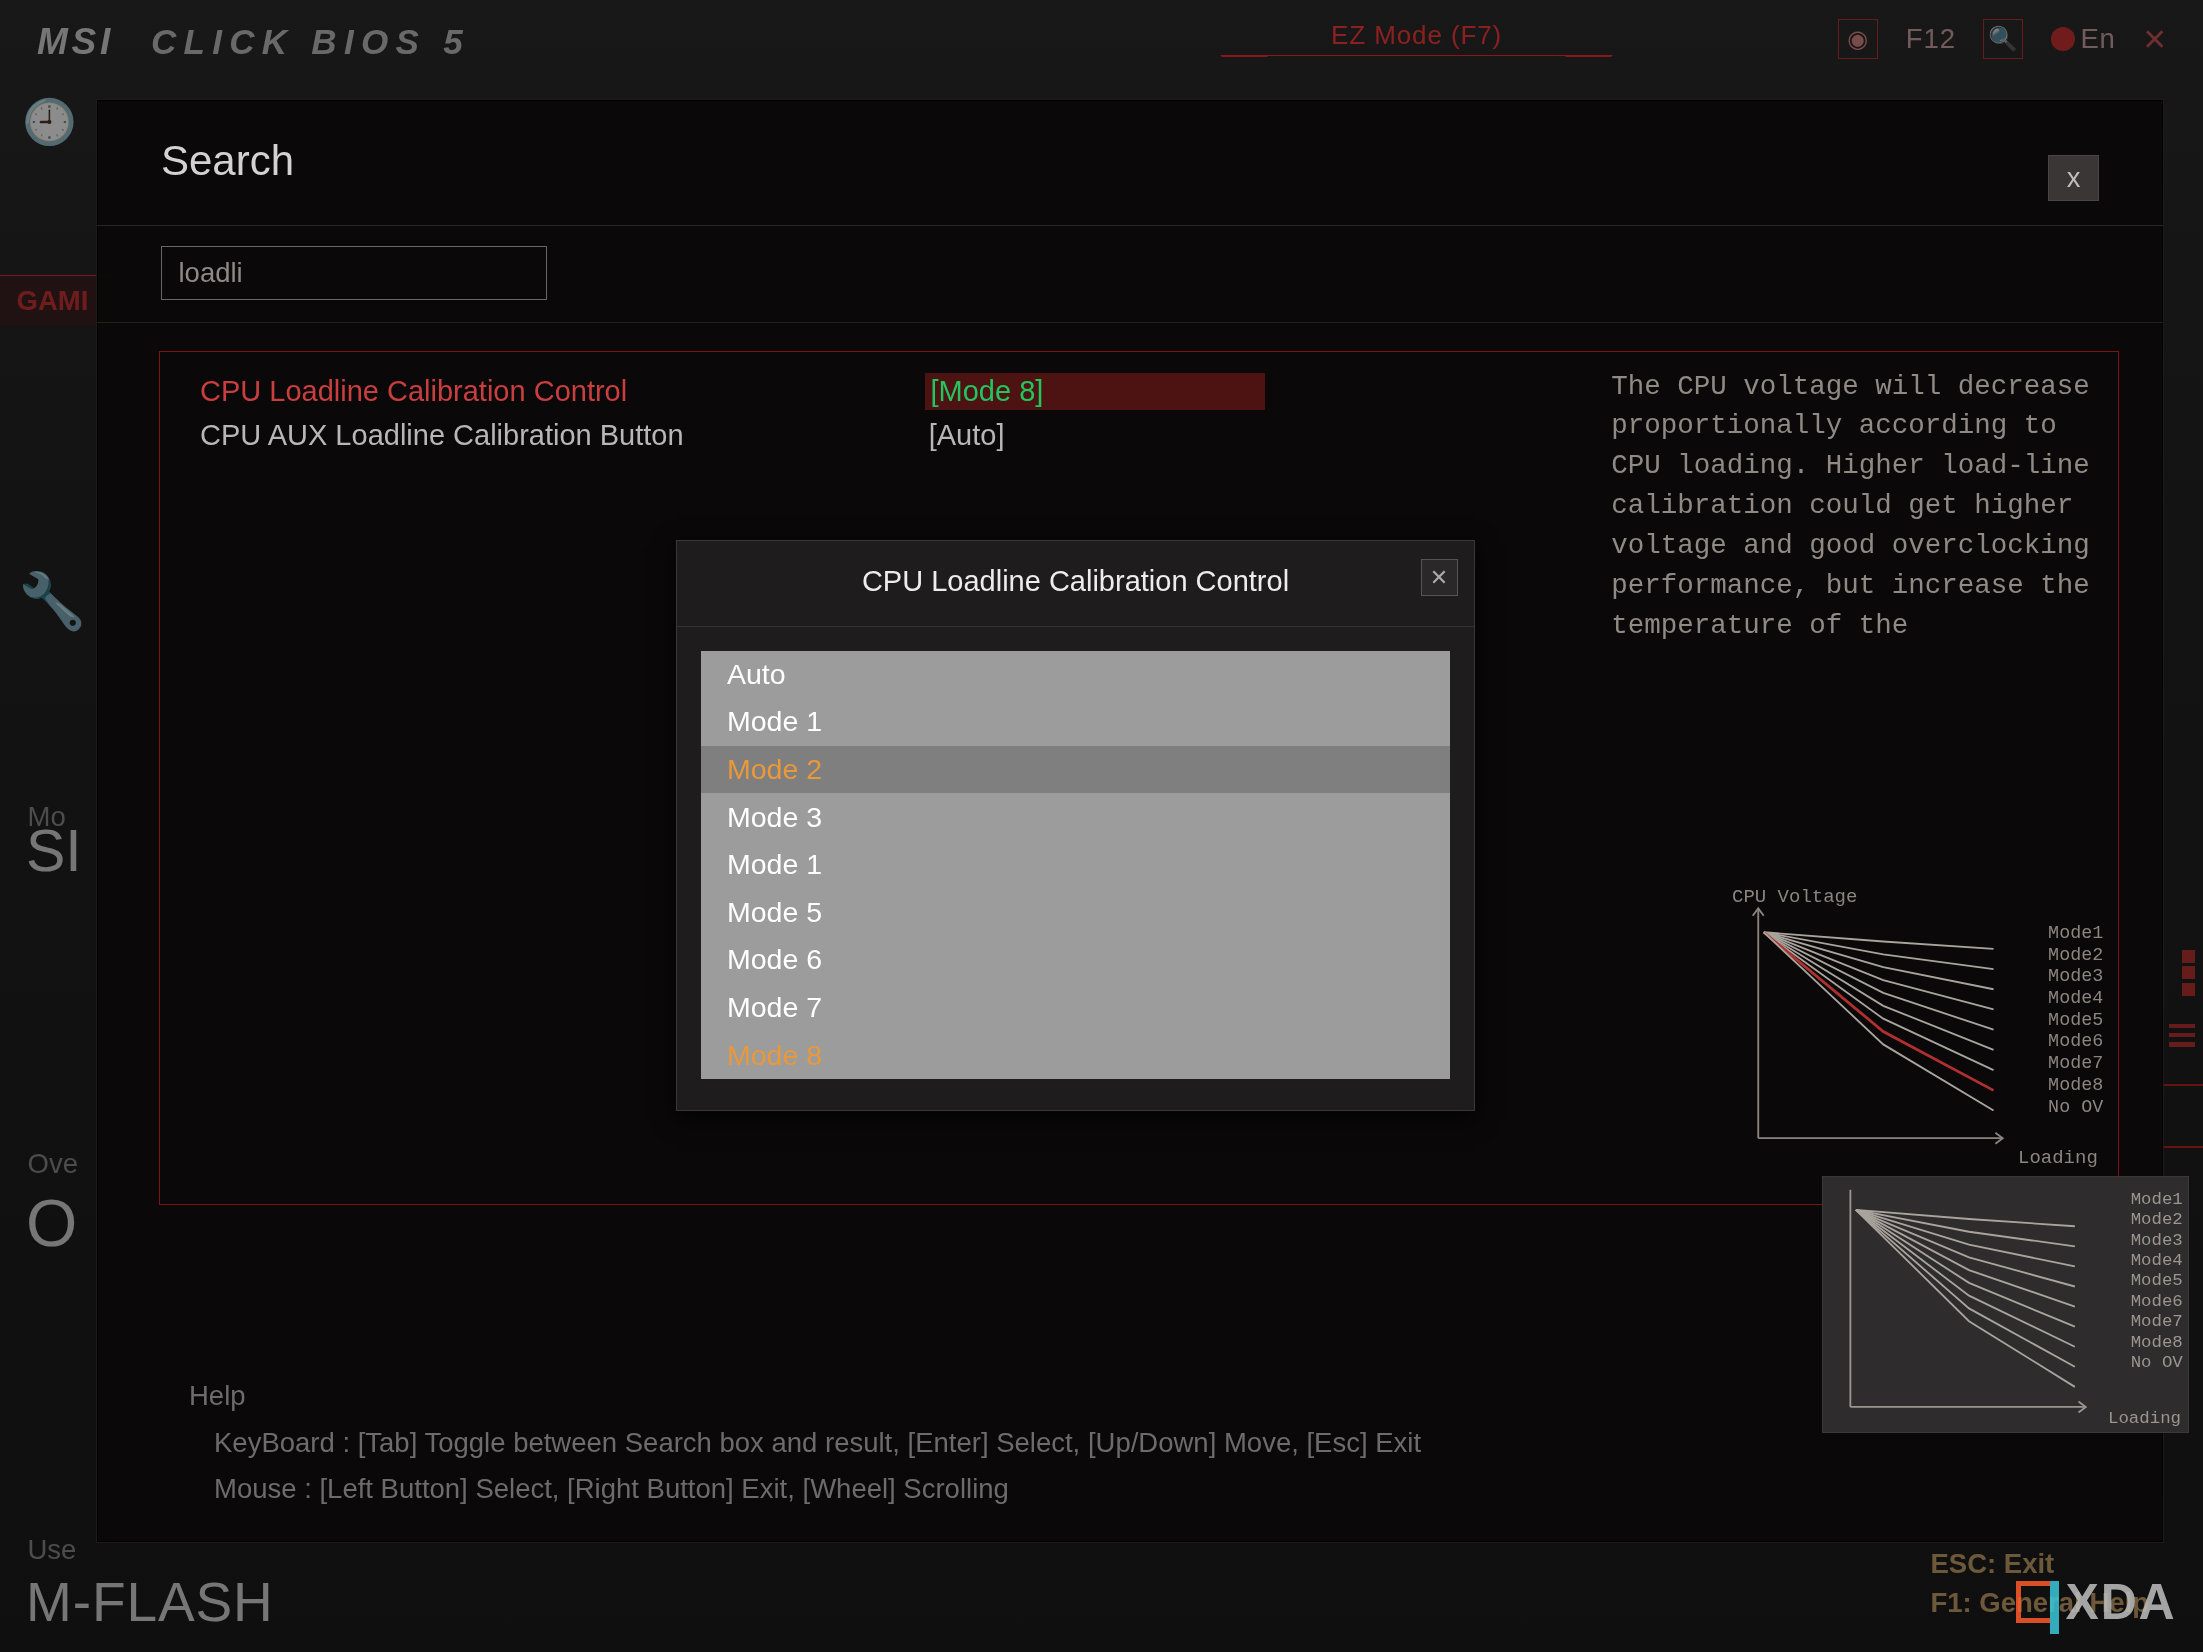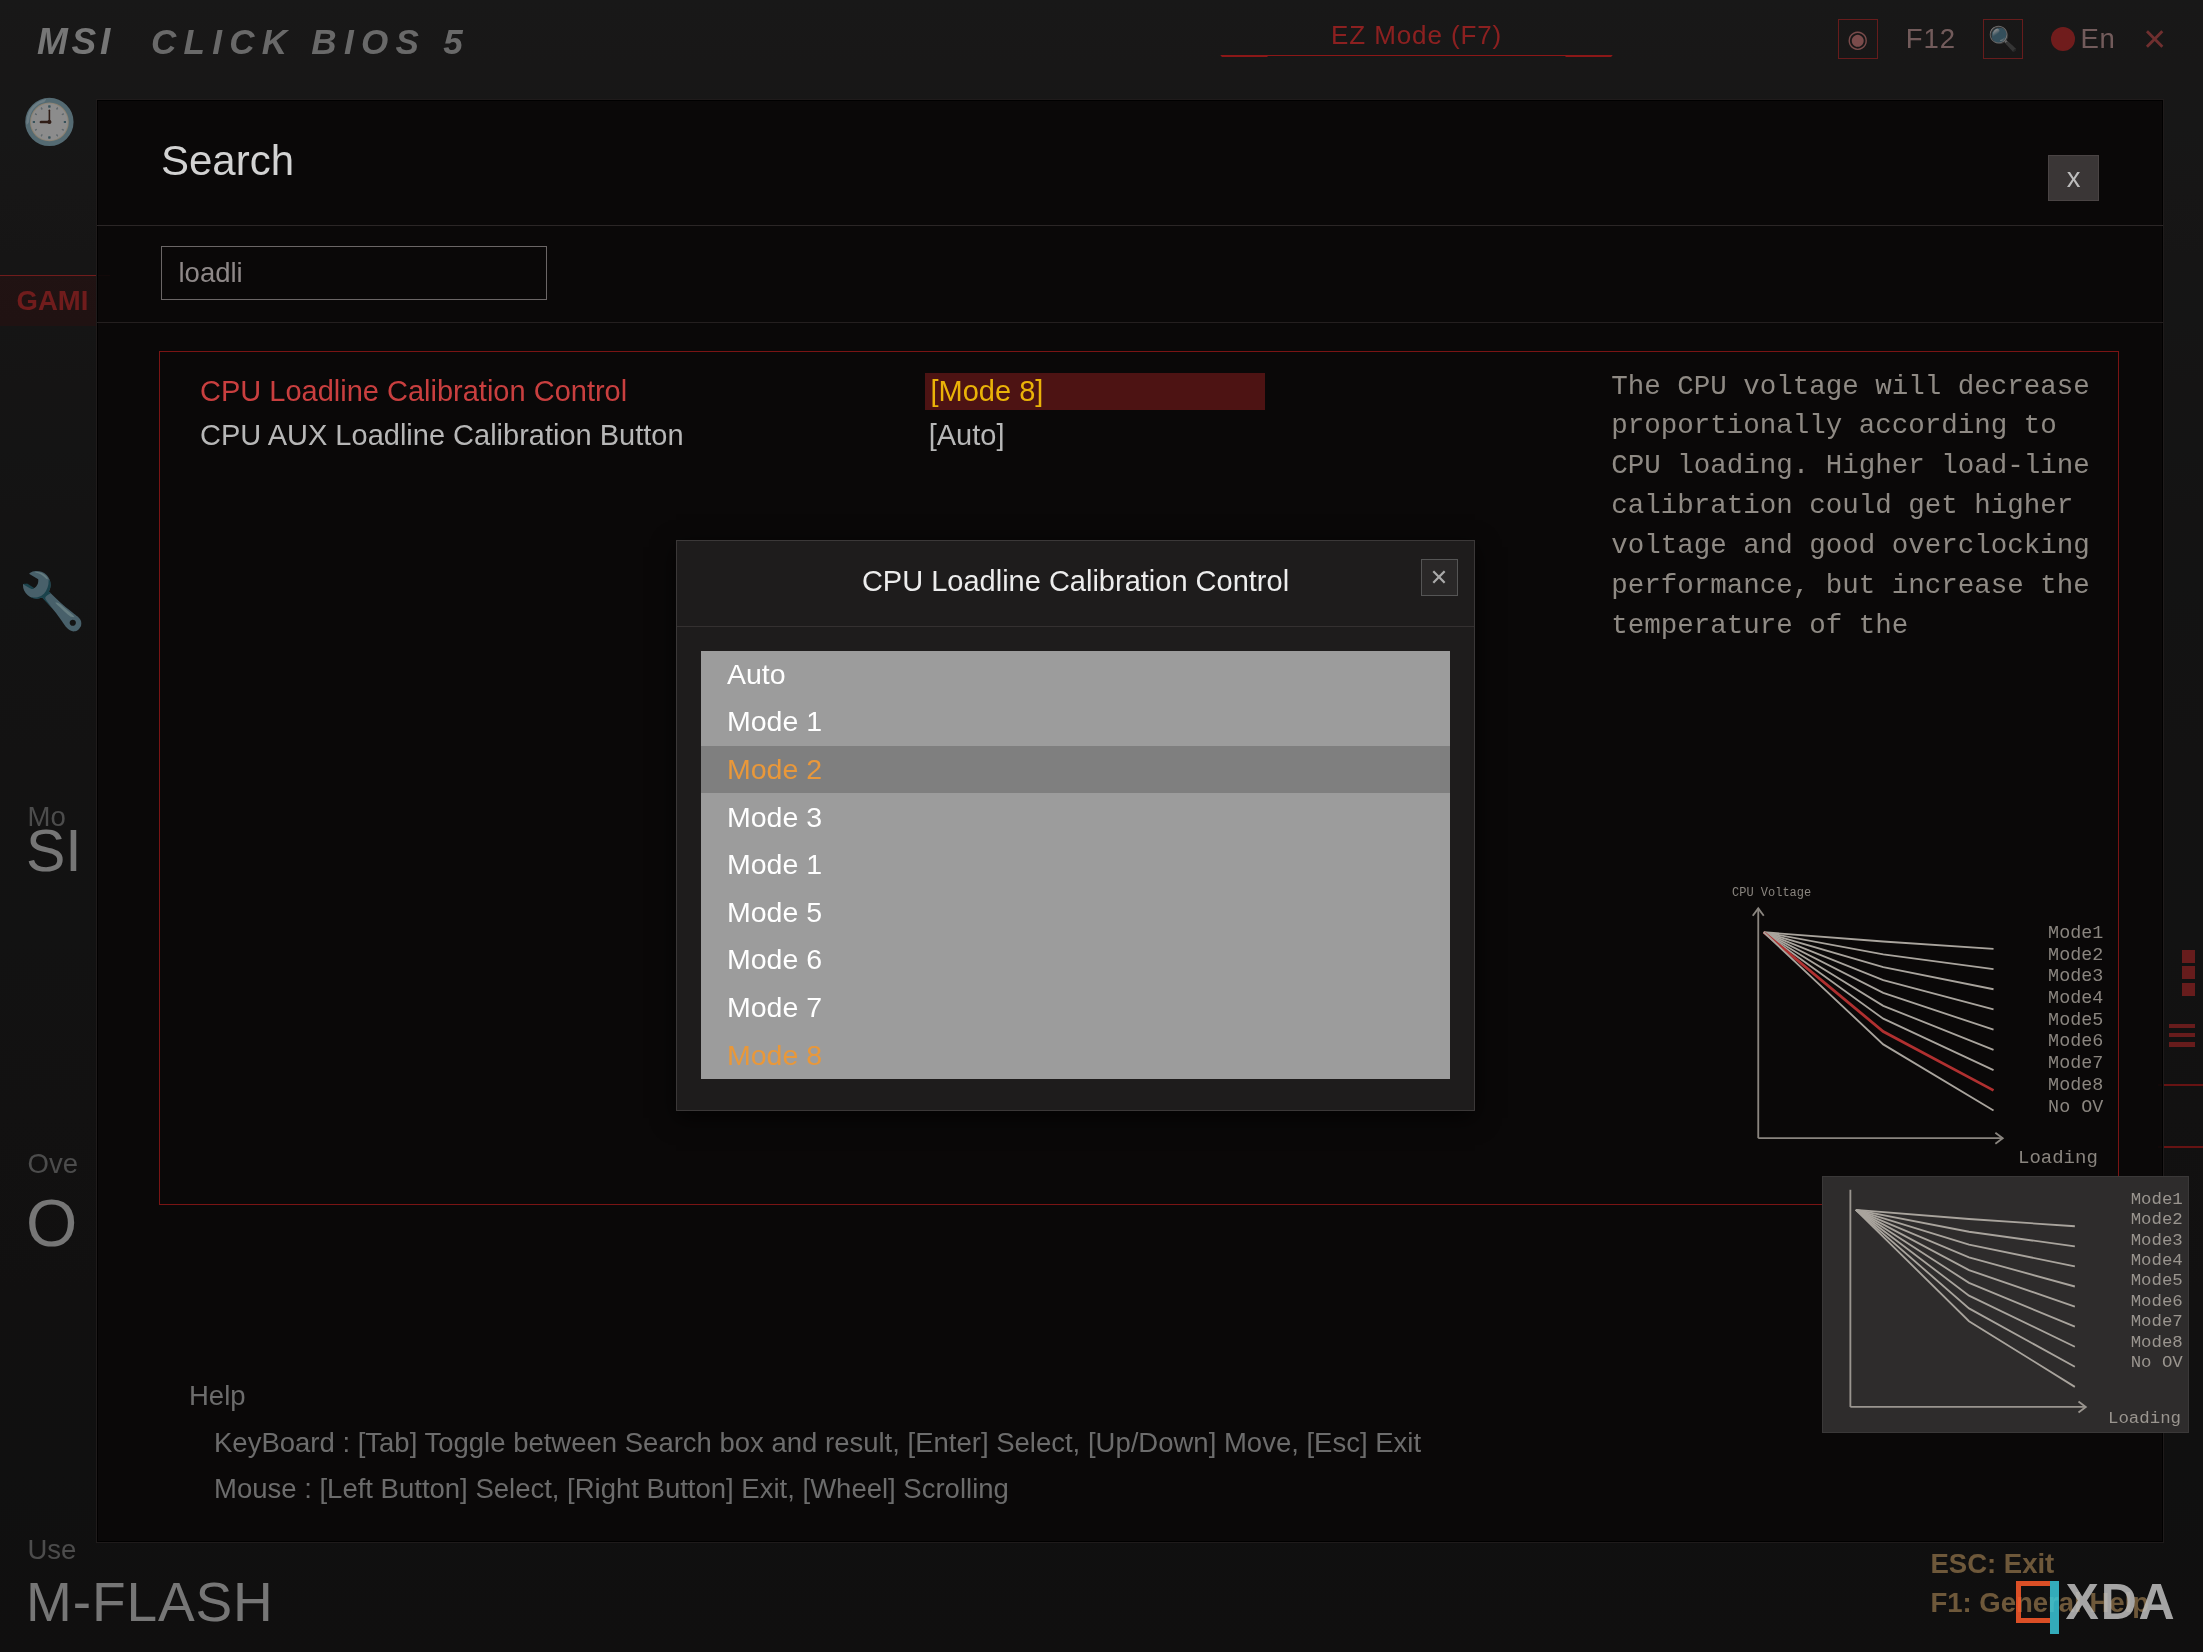--- a/index.html
+++ b/index.html
@@ -116,21 +116,21 @@
     flex: 1.55; padding: 16.5px 18.4px 16.5px 40px;
   }
   .result-row {
     display:flex; align-items:center; font-size: 29px;
     padding: 4.6px 0;
   }
   .result-row .rl-label { flex: 0 0 725px; }
   .result-row .rl-value { width: 340px; padding-left:3.7px;}
   .result-row.selected { color:#c93f3f; }
   .result-row.selected .rl-value{
-    background:#4d1313; color:#eab308; padding:1.8px 5.5px;
+    background:#4d1313; color:#22c55e; padding:1.8px 5.5px;
   }
   .result-row:not(.selected){ color:#b7b7b7; }
 
   .results-help {
     width: 514px; padding: 14.7px 18.4px 14.7px 7.3px;
     font-family: "Courier New", monospace; font-size: 27.5px; line-height: 1.45;
     color:#8f8a84;
     border-left: none;
   }
 
@@ -139,21 +139,21 @@
     color:#6c6c6c; font-size:27.5px; line-height:1.7;
   }
   .help-footer .hl{ color:#6c6c6c;margin-left:28px; }
   .help-footer .indent{ padding-left:53px; display:block;}
 
   
   .llc-graph {
     position:absolute; right:16.5px; top:538px; width:375px; height:275px;
     color:#8a857f; font-family:"Courier New",monospace; font-size:18.4px;
   }
-  .llc-graph .ylabel{position:absolute;left:5.5px;top:-3.7px;font-size:12px;}
+  .llc-graph .ylabel{position:absolute;left:5.5px;top:-3.7px;font-size:19px;}
   .llc-graph .xlabel{position:absolute;right:3.7px;bottom:-3.7px;font-size:19px;}
   .llc-graph svg{position:absolute;inset:0;}
   .llc-graph .legend{
     position:absolute; right:-1.8px; top:33px; font-size:18.4px; line-height:1.18;
     text-align:left; color:#8a857f;
   }
 
   
   .dropdown-popup {
     position: absolute; left: 676px; top: 540px; width: 799px;

